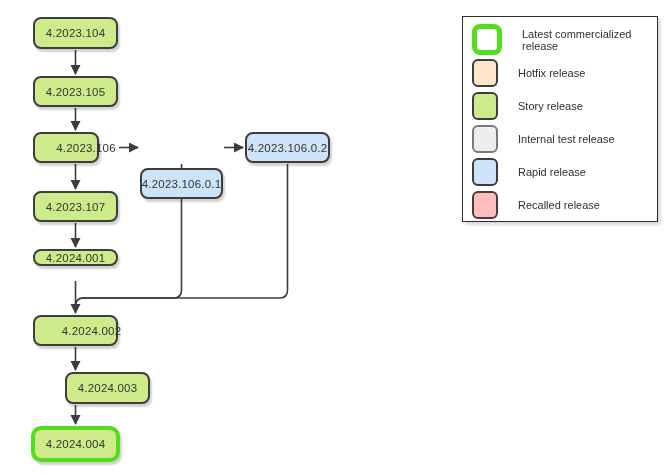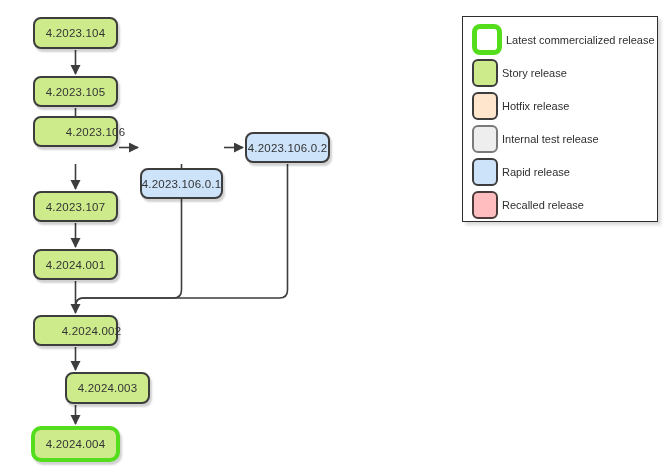--- a/index.html
+++ b/index.html
@@ -30,21 +30,21 @@
   .swatch{
     box-sizing:border-box;width:26px;height:28px;border-radius:6px;
     border:2px solid var(--node_border);flex:0 0 auto;
   }
   .swatch.latest{width:30px;height:31px;border:5px solid var(--latest_border);border-radius:8px;background:#ffffff;}
   .swatch.story{background:var(--story_fill);}
   .swatch.hotfix{background:var(--hotfix_fill);}
   .swatch.rapid{background:var(--rapid_fill);}
   .swatch.internal{background:var(--internal_fill);border-color:var(--internal_border);}
   .swatch.recalled{background:var(--recalled_fill);border-color:var(--recalled_border);}
-  .legend-label{margin-left:4px;font-size:11px;color:#2f2f2f;}
+  .legend-label{margin-left:20px;font-size:11px;color:#2f2f2f;}
 </style>
 </head>
 <body>
 
 <div class="canvas">
   <svg class="edge-layer" width="671" height="475" viewBox="0 0 671 475">
     <defs>
       <marker id="arrow" markerUnits="userSpaceOnUse" markerWidth="12" markerHeight="12" refX="9" refY="5" orient="auto">
         <path d="M0,0 L10,5 L0,10 z"></path>
       </marker>
@@ -62,44 +62,44 @@
       <path d="M 287.5 164 L 287.5 290 Q 287.5 298 279.5 298 L 83.5 298 Q 75.5 298 75.5 306"></path>
     </svg>
 
   <div class="legend">
     <div>
         <div class="legend-row">
           <span class="swatch latest"></span>
           <span class="legend-label">Latest commercialized release</span>
         </div>
         <div class="legend-row">
+          <span class="swatch hotfix"></span>
+          <span class="legend-label">Hotfix release</span>
+        </div>
+        <div class="legend-row">
           <span class="swatch story"></span>
           <span class="legend-label">Story release</span>
-        </div>
-        <div class="legend-row">
-          <span class="swatch hotfix"></span>
-          <span class="legend-label">Hotfix release</span>
         </div>
         <div class="legend-row">
           <span class="swatch internal"></span>
           <span class="legend-label">Internal test release</span>
         </div>
         <div class="legend-row">
           <span class="swatch rapid"></span>
           <span class="legend-label">Rapid release</span>
         </div>
         <div class="legend-row">
           <span class="swatch recalled"></span>
           <span class="legend-label">Recalled release</span>
         </div>
       </div>
   </div>
 <div class="node story" style="left: 33px; top: 17px; width: 85px; height: 32px;">4.2023.104</div>
     <div class="node story" style="left: 33px; top: 76px; width: 85px; height: 31px;">4.2023.105</div>
-    <div class="node story" style="left: 33px; top: 116px; width: 85px; height: 31px; padding-left: 40px;">4.2023.106</div>
+    <div class="node story" style="left: 33px; top: 132px; width: 66px; height: 31px; padding-left: 40px;">4.2023.106</div>
     <div class="node story" style="left: 33px; top: 191px; width: 85px; height: 31px;">4.2023.107</div>
-    <div class="node story" style="left: 33px; top: 249px; width: 85px; height: 31px;">4.2024.001</div>
+    <div class="node story" style="left: 33px; top: 249px; width: 85px; height: 17px;">4.2024.001</div>
     <div class="node story" style="left: 33px; top: 315px; width: 85px; height: 31px; padding-left: 32px;">4.2024.002</div>
     <div class="node story" style="left: 33px; top: 372px; width: 85px; height: 32px; margin-left: 32px;">4.2024.003</div>
     <div class="node latest" style="left: 31px; top: 426px; width: 89px; height: 36px;">4.2024.004</div>
     <div class="node rapid" style="left: 140px; top: 132px; width: 83px; height: 31px; margin-top: 36px;">4.2023.106.0.1</div>
     <div class="node rapid" style="left: 245px; top: 132px; width: 85px; height: 31px;">4.2023.106.0.2</div>
   </div>
 
 </body></html>

